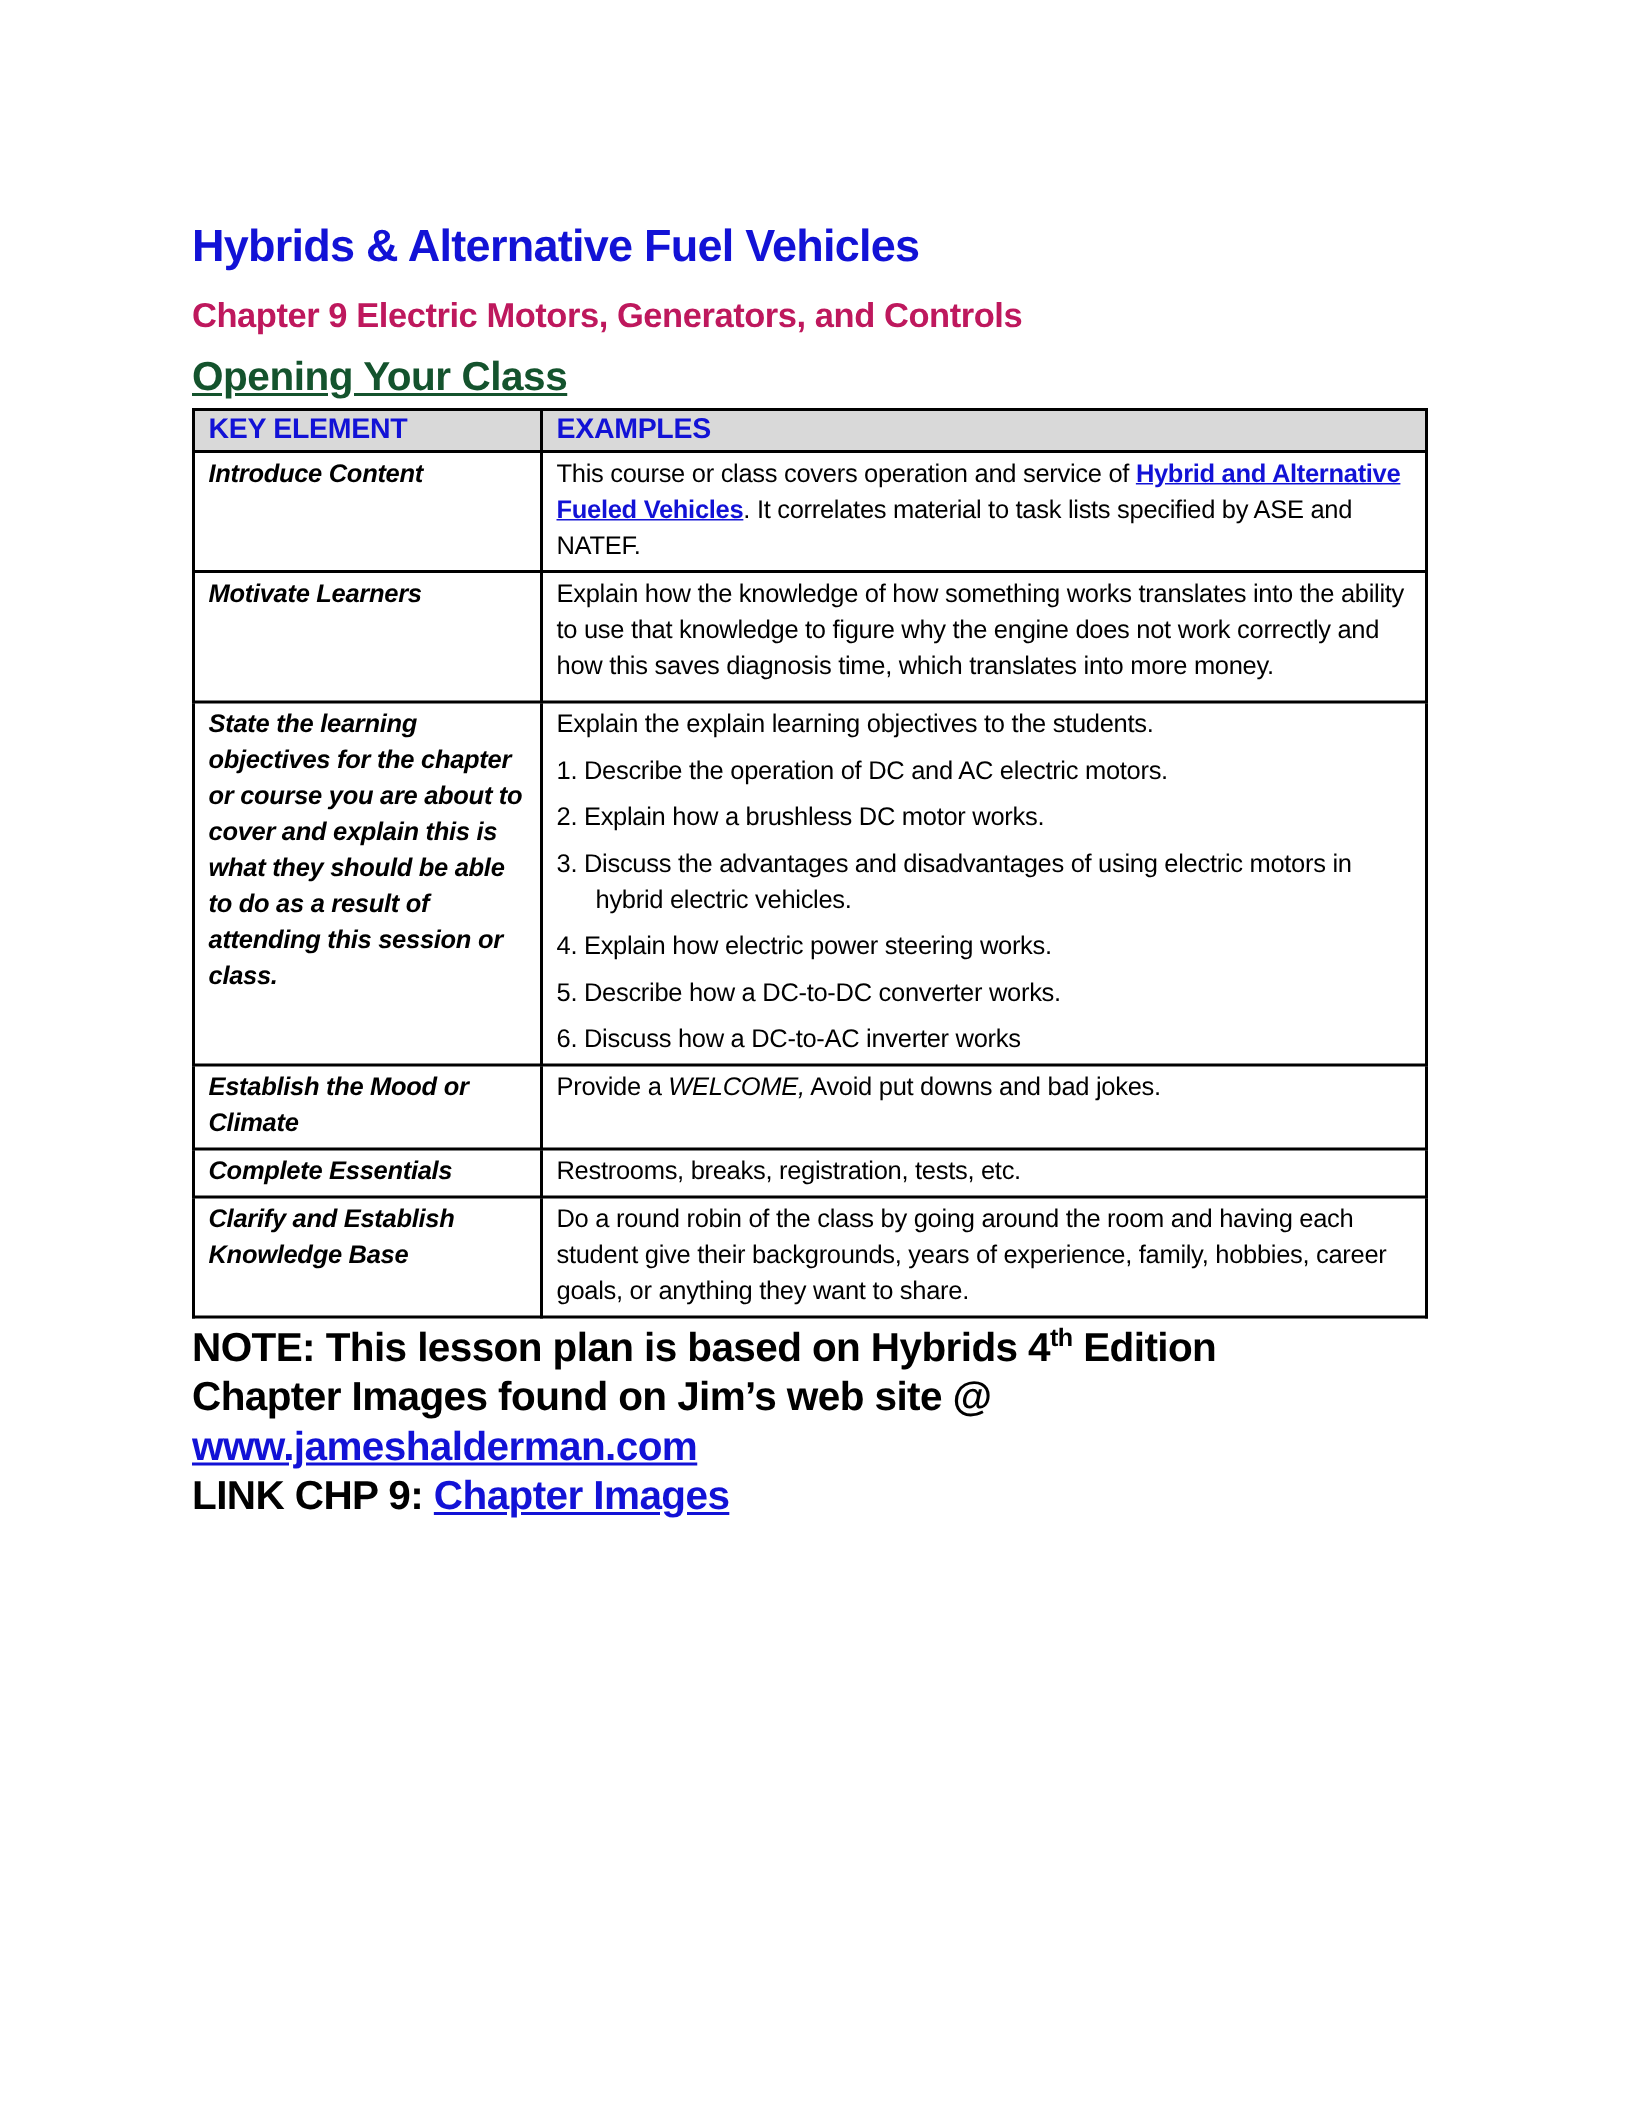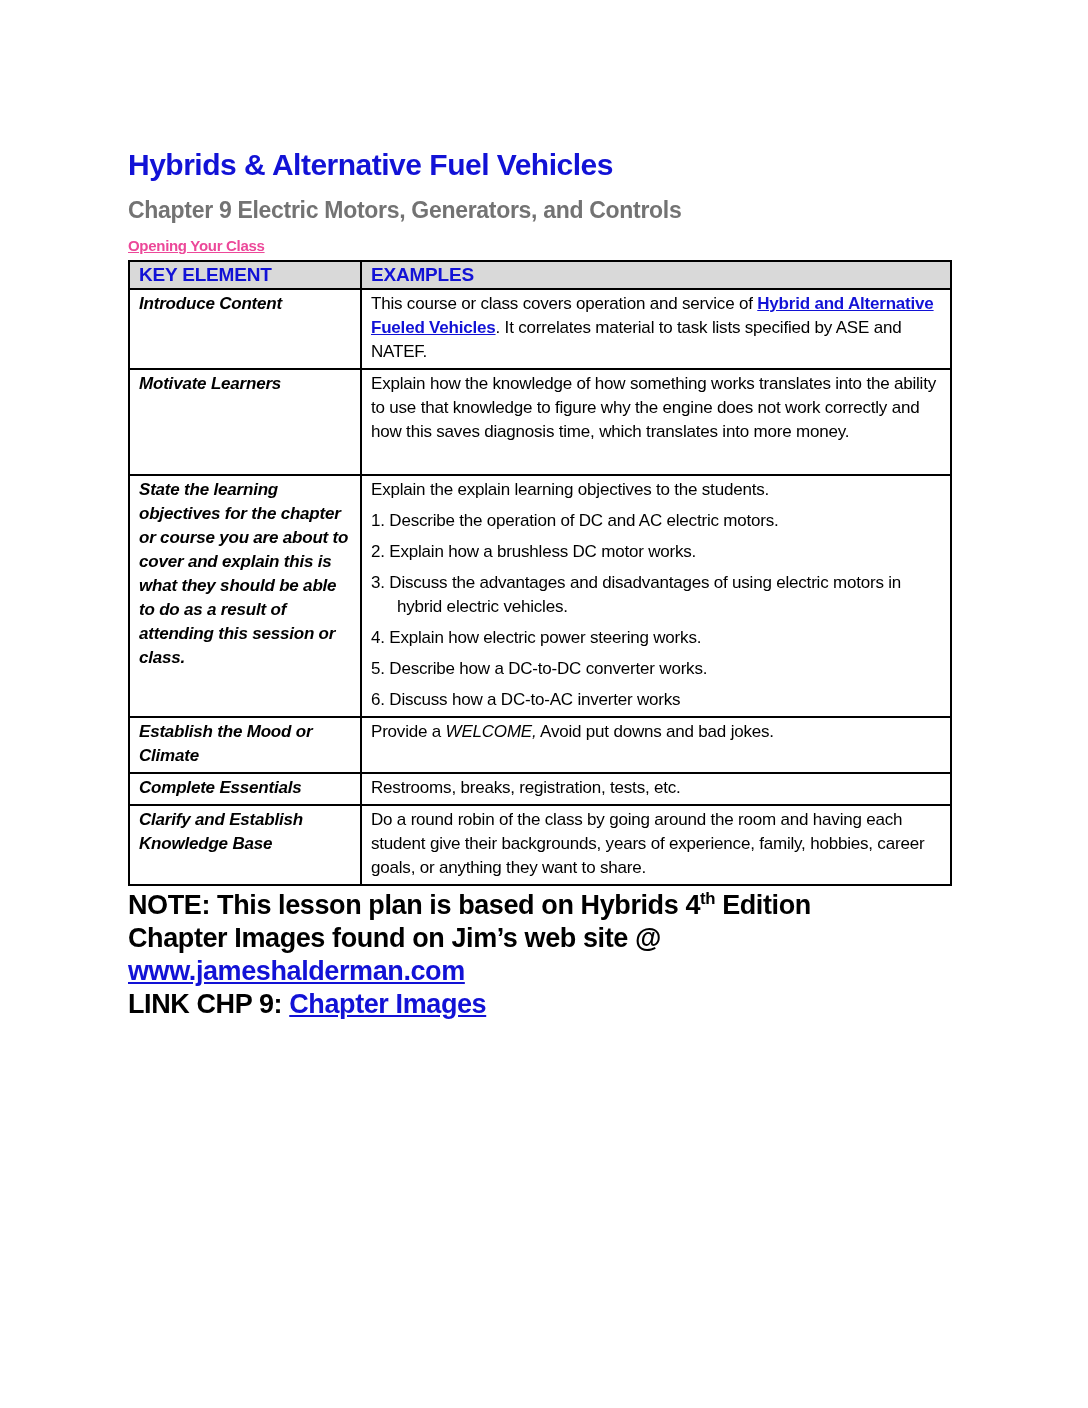--- a/index.html
+++ b/index.html
@@ -25,30 +25,30 @@
   }
   .doc-title {
     color: #1212d6;
     font-size: 30px;
     font-weight: bold;
     letter-spacing: -0.5px;
     margin: 0 0 17px 0;
     line-height: 1.1;
   }
   .chapter-heading {
-    color: #737373;
+    color: #be185d;
     font-size: 23px;
     font-weight: bold;
     letter-spacing: -0.3px;
     margin: 0 0 14px 0;
     line-height: 1.1;
   }
   .section-heading {
-    color: #ec4899;
-    font-size: 15px;
+    color: #14532d;
+    font-size: 27px;
     font-weight: bold;
     letter-spacing: -0.3px;
     margin: 0 0 5px 0;
     line-height: 1.1;
     text-decoration: underline;
     display: inline-block;
   }
   table.lesson {
     border-collapse: collapse;
     width: 822px;
@@ -70,21 +70,21 @@
     text-align: left;
     font-size: 19px;
     height: 22px;
     padding-top: 1px;
     padding-bottom: 1px;
   }
   col.c-key { width: 232px; }
   col.c-ex  { width: 590px; }
   td.key-cell { font-weight: bold; font-style: italic; }
   tr.r-introduce  { height: 69px; }
-  tr.r-motivate   { height: 106px; }
+  tr.r-motivate   { height: 87px; }
   tr.r-objectives { height: 206px; }
   tr.r-mood       { height: 48px; }
   tr.r-essentials { height: 25px; }
   tr.r-clarify    { height: 70px; }
   a.doc-link {
     color: #1212d6;
     font-weight: bold;
     text-decoration: underline;
     cursor: pointer;
   }

